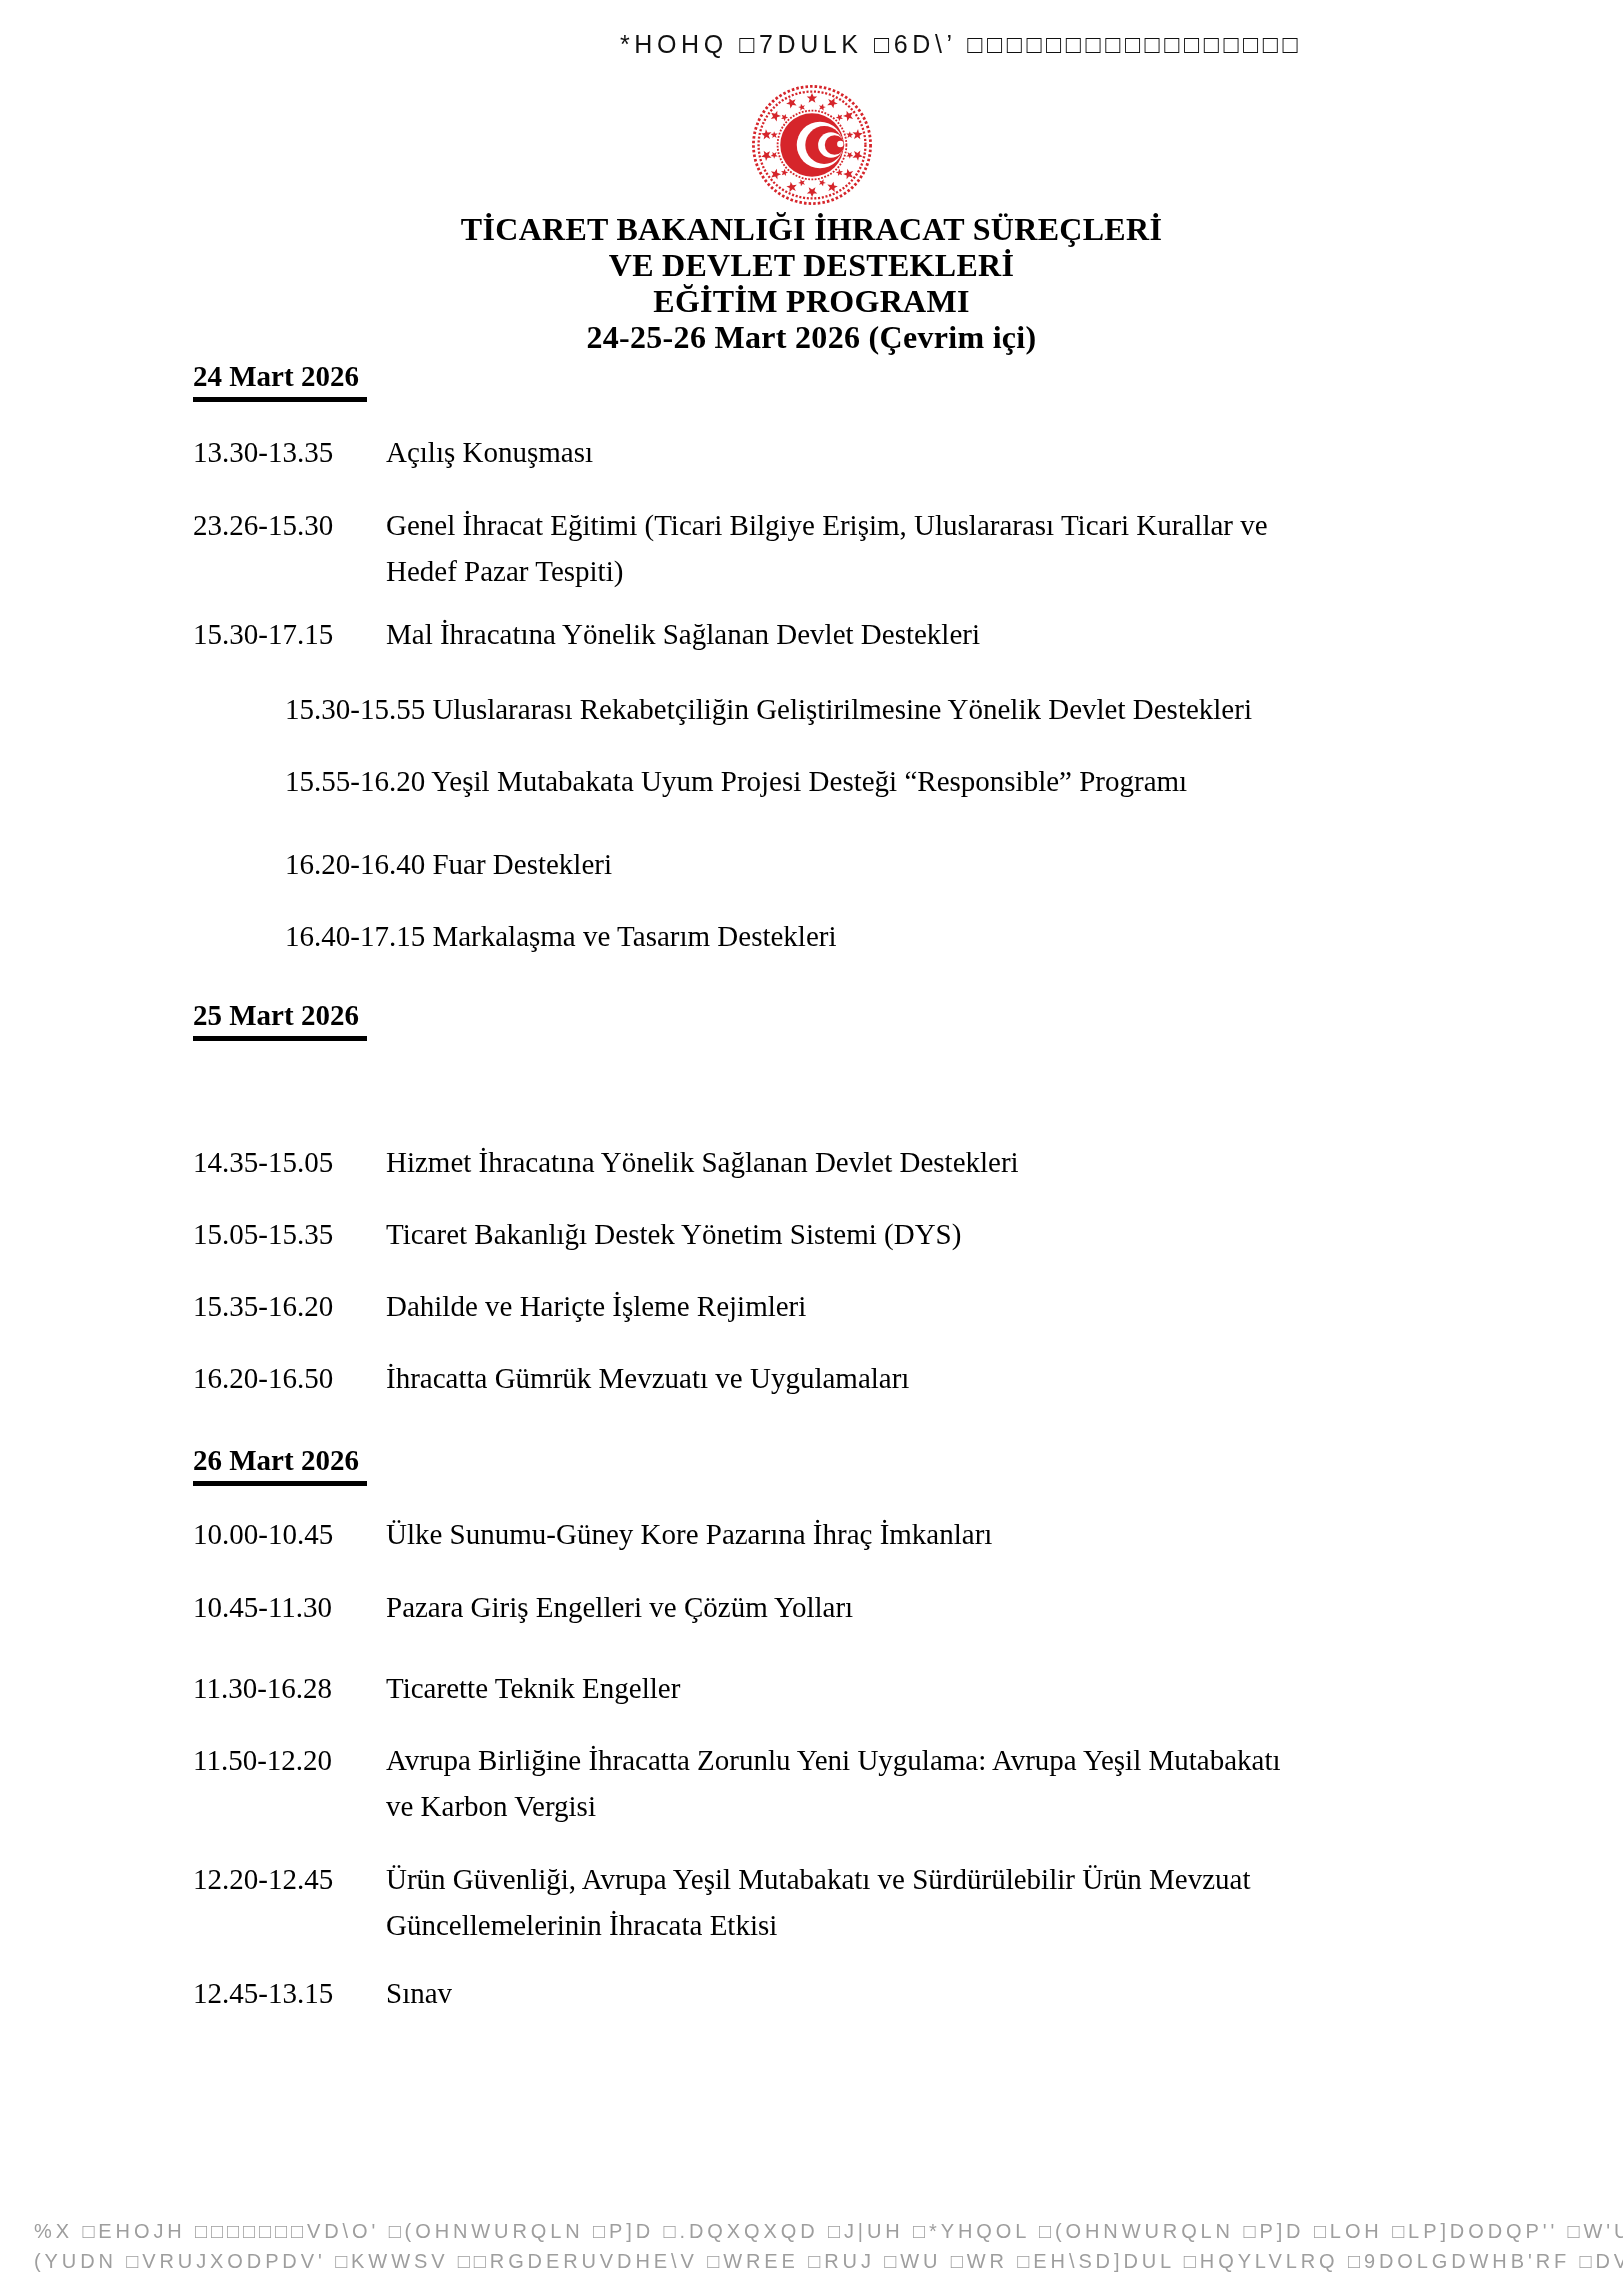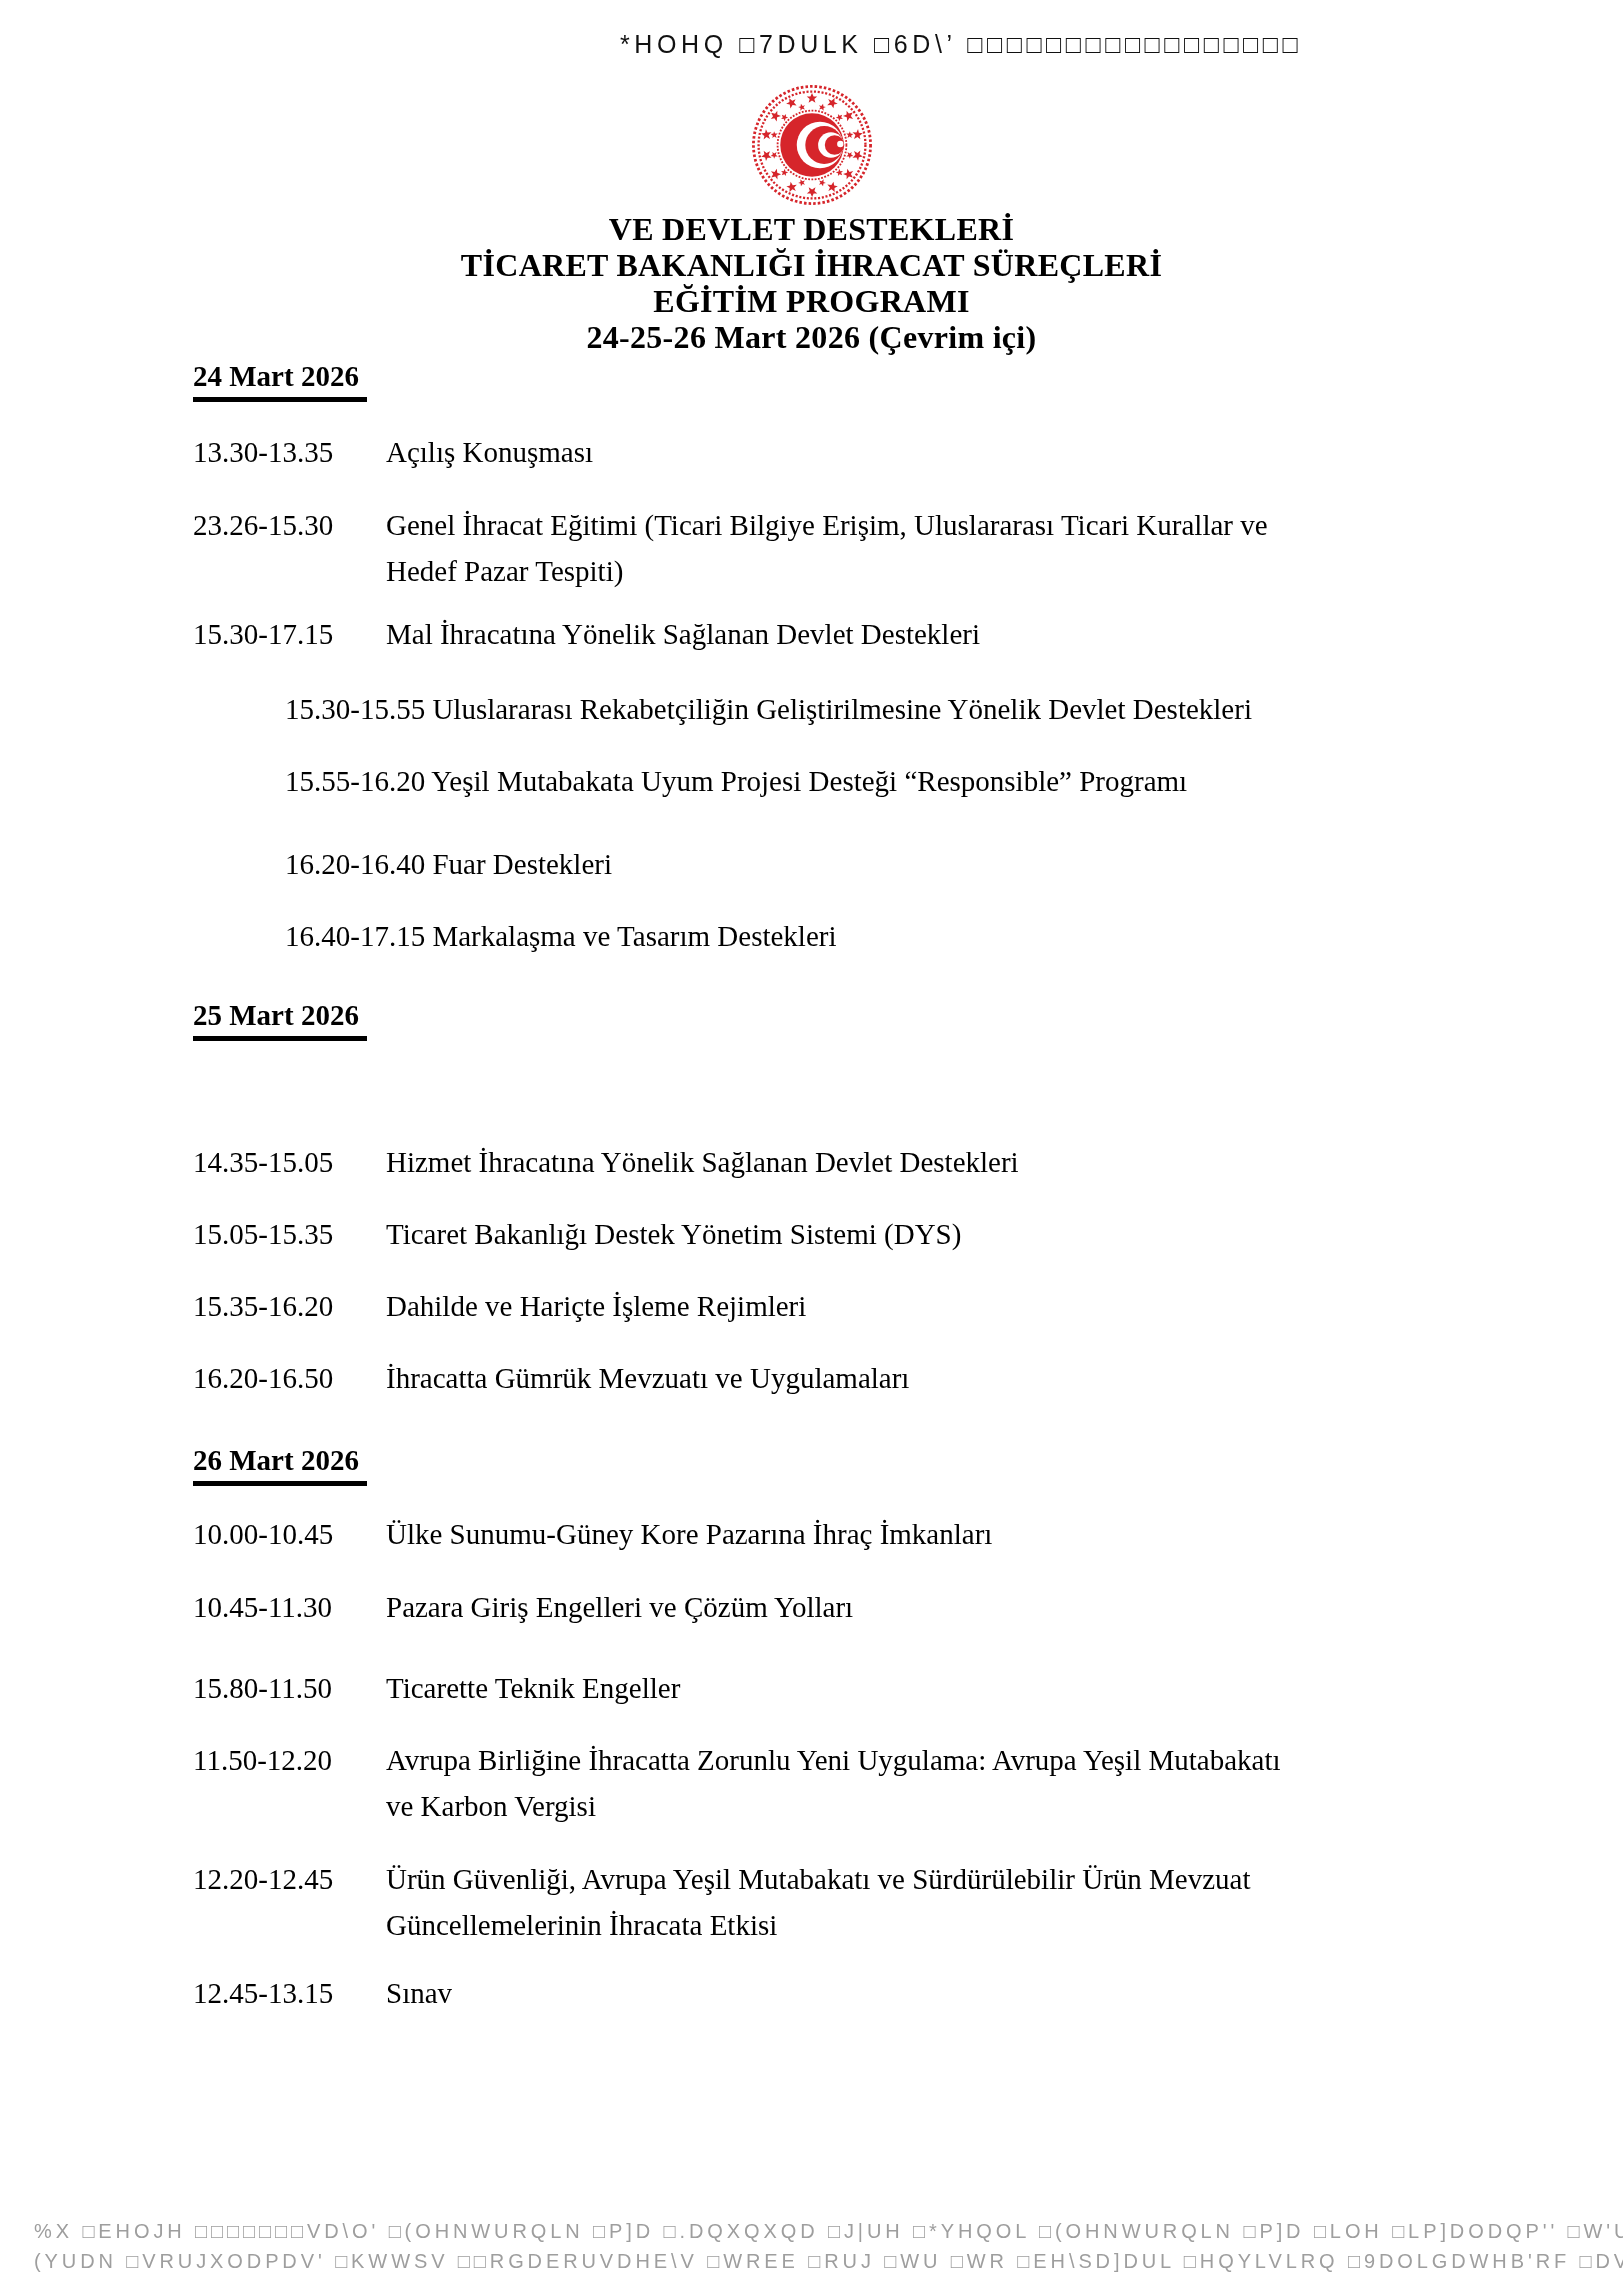--- a/index.html
+++ b/index.html
@@ -99,22 +99,22 @@
       <circle cx="50" cy="50" r="26" fill="#d6252b"></circle>
       <circle cx="56.5" cy="50" r="19" fill="#ffffff"></circle>
       <circle cx="60" cy="50" r="15.5" fill="#d6252b"></circle>
       <circle cx="65.5" cy="50" r="10.5" fill="#ffffff"></circle>
       <circle cx="68.5" cy="50" r="8" fill="#d6252b"></circle>
       <circle cx="73.2" cy="49.2" r="2.6" fill="#ffffff"></circle>
     </svg>
   </div>
 
   <div class="title-block">
+    <div>TİCARET BAKANLIĞI İHRACAT SÜREÇLERİ</div>
     <div>VE DEVLET DESTEKLERİ</div>
-    <div>TİCARET BAKANLIĞI İHRACAT SÜREÇLERİ</div>
     <div>EĞİTİM PROGRAMI</div>
     <div>24-25-26 Mart 2026 (Çevrim içi)</div>
   </div>
 
   <div class="day-heading" style="top:361px">24 Mart 2026</div>
 
   <div class="row" style="top:429px">
     <span class="time">13.30-13.35</span><span class="desc">Açılış Konuşması</span>
   </div>
   <div class="row" style="top:502px">
@@ -146,21 +146,21 @@
 
   <div class="day-heading" style="top:1445px">26 Mart 2026</div>
 
   <div class="row" style="top:1511px">
     <span class="time">10.00-10.45</span><span class="desc">Ülke Sunumu-Güney Kore Pazarına İhraç İmkanları</span>
   </div>
   <div class="row" style="top:1584px">
     <span class="time">10.45-11.30</span><span class="desc">Pazara Giriş Engelleri ve Çözüm Yolları</span>
   </div>
   <div class="row" style="top:1665px">
-    <span class="time">15.80-11.50</span><span class="desc">Ticarette Teknik Engeller</span>
+    <span class="time">11.30-16.28</span><span class="desc">Ticarette Teknik Engeller</span>
   </div>
   <div class="row" style="top:1737px">
     <span class="time">11.50-12.20</span><span class="desc">Avrupa Birliğine İhracatta Zorunlu Yeni Uygulama: Avrupa Yeşil Mutabakatı
 ve Karbon Vergisi</span>
   </div>
   <div class="row" style="top:1856px">
     <span class="time">12.20-12.45</span><span class="desc">Ürün Güvenliği, Avrupa Yeşil Mutabakatı ve Sürdürülebilir Ürün Mevzuat
 Güncellemelerinin İhracata Etkisi</span>
   </div>
   <div class="row" style="top:1970px">

